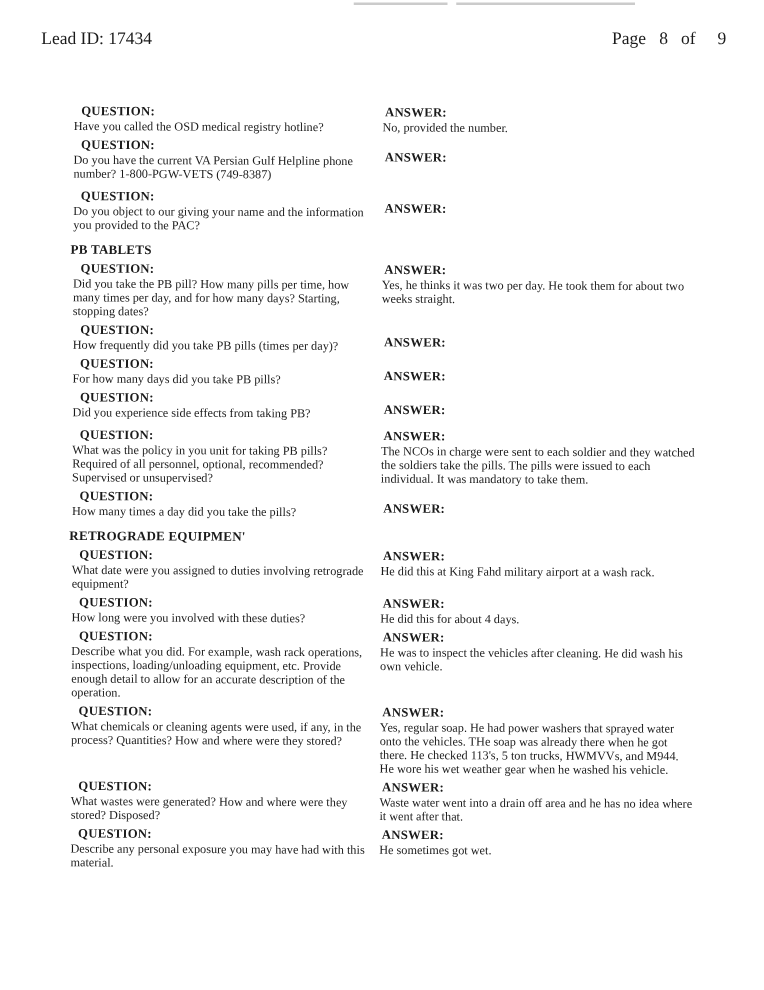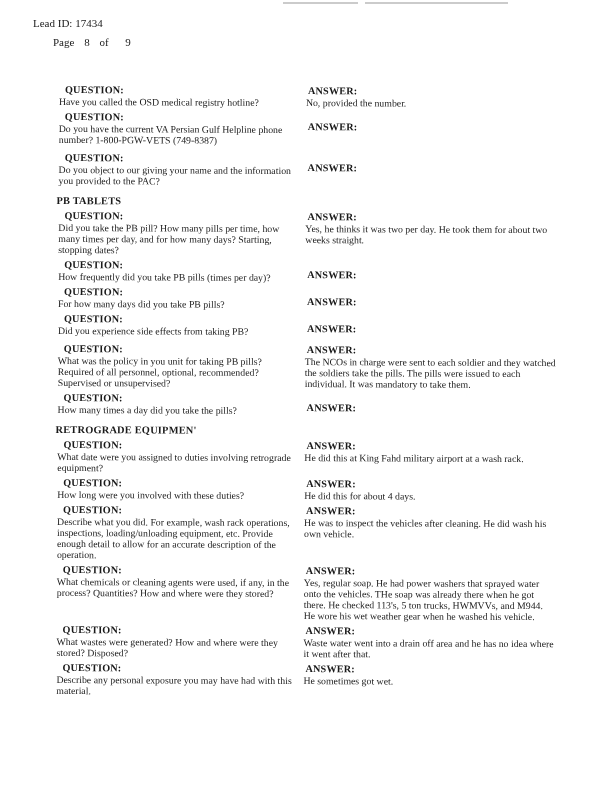--- a/index.html
+++ b/index.html
@@ -5,23 +5,22 @@
   html,body{margin:0;padding:0;}
   body{
     width:611px;height:792px;background:#ffffff;overflow:hidden;position:relative;
     font-family:"Liberation Serif","DejaVu Serif",serif;color:#1a1a1a;
   }
   .scan-line{position:absolute;top:2px;height:2px;background:#b9b9b9;opacity:.75;}
   .scan-line-1{left:283px;width:75px;}
   .scan-line-2{left:365px;width:143px;}
   .page-header{
     position:absolute;left:33px;right:30px;top:17px;
-    display:flex;justify-content:space-between;align-items:flex-start;
-    font-size:11px;
-    flex-direction:column;
+    display:flex;justify-content:space-between;align-items:flex-end;
+    font-size:14px;
   }
   .pagination{margin-top:7px;margin-left:20px;}
   .pagination span{margin-left:7px;}
   .pagination span:first-child{margin-left:0;}
   .pagination .pg-total{margin-left:14px;}
   .content{
     position:absolute;left:57px;top:83px;width:512px;
     transform:rotate(0.25deg);transform-origin:0 0;
   }
   .sec-header{

